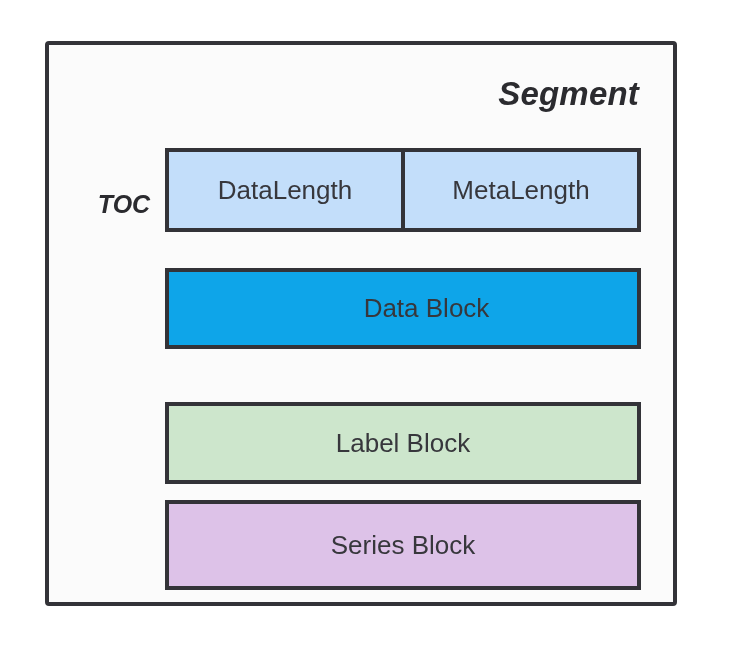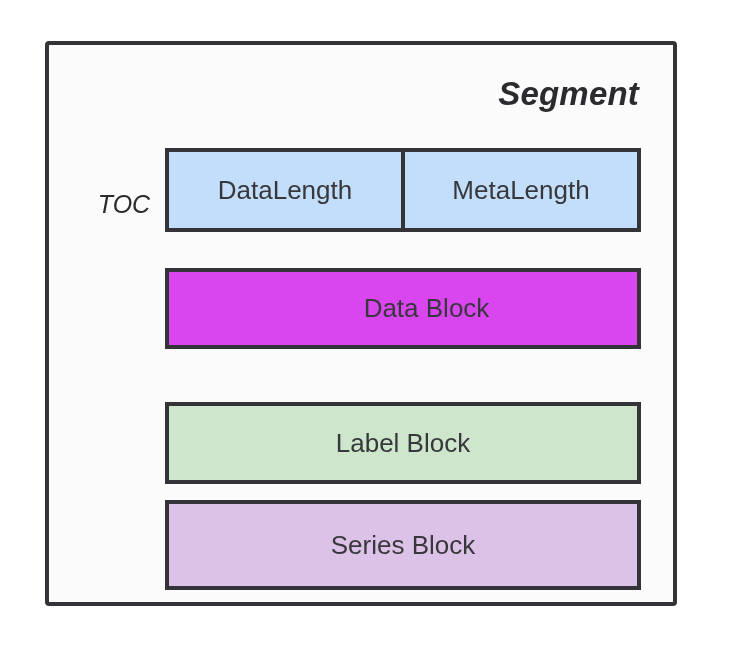--- a/index.html
+++ b/index.html
@@ -40,21 +40,21 @@
     white-space: nowrap;
   }
 
   #toc-label {
     position: absolute;
     left: 30px;
     top: 145px;
     width: 90px;
     text-align: center;
     font-size: 25px;
-    font-weight: normal;
+    font-weight: bold;
     font-style: italic;
     color: #2b2b2f;
     white-space: nowrap;
   }
 
   .block {
     position: absolute;
     box-sizing: border-box;
     border: 4px solid #333338;
     display: flex;
@@ -110,21 +110,21 @@
   <div id="toc-label">TOC</div>
 
   <div class="block" id="block-datalength" style="background-color: rgb(195, 222, 250);">
     <span>DataLength</span>
   </div>
 
   <div class="block" id="block-metalength" style="background-color: rgb(195, 222, 250);">
     <span>MetaLength</span>
   </div>
 
-  <div class="block" id="block-data" style="background-color: #d946ef; padding-left: 47px;">
+  <div class="block" id="block-data" style="background-color: #0ea5e9; padding-left: 47px;">
     <span>Data Block</span>
   </div>
 
   <div class="block" id="block-label" style="background-color: rgb(205, 230, 204);">
     <span>Label Block</span>
   </div>
 
   <div class="block" id="block-series" style="background-color: rgb(221, 194, 232);">
     <span>Series Block</span>
   </div>

